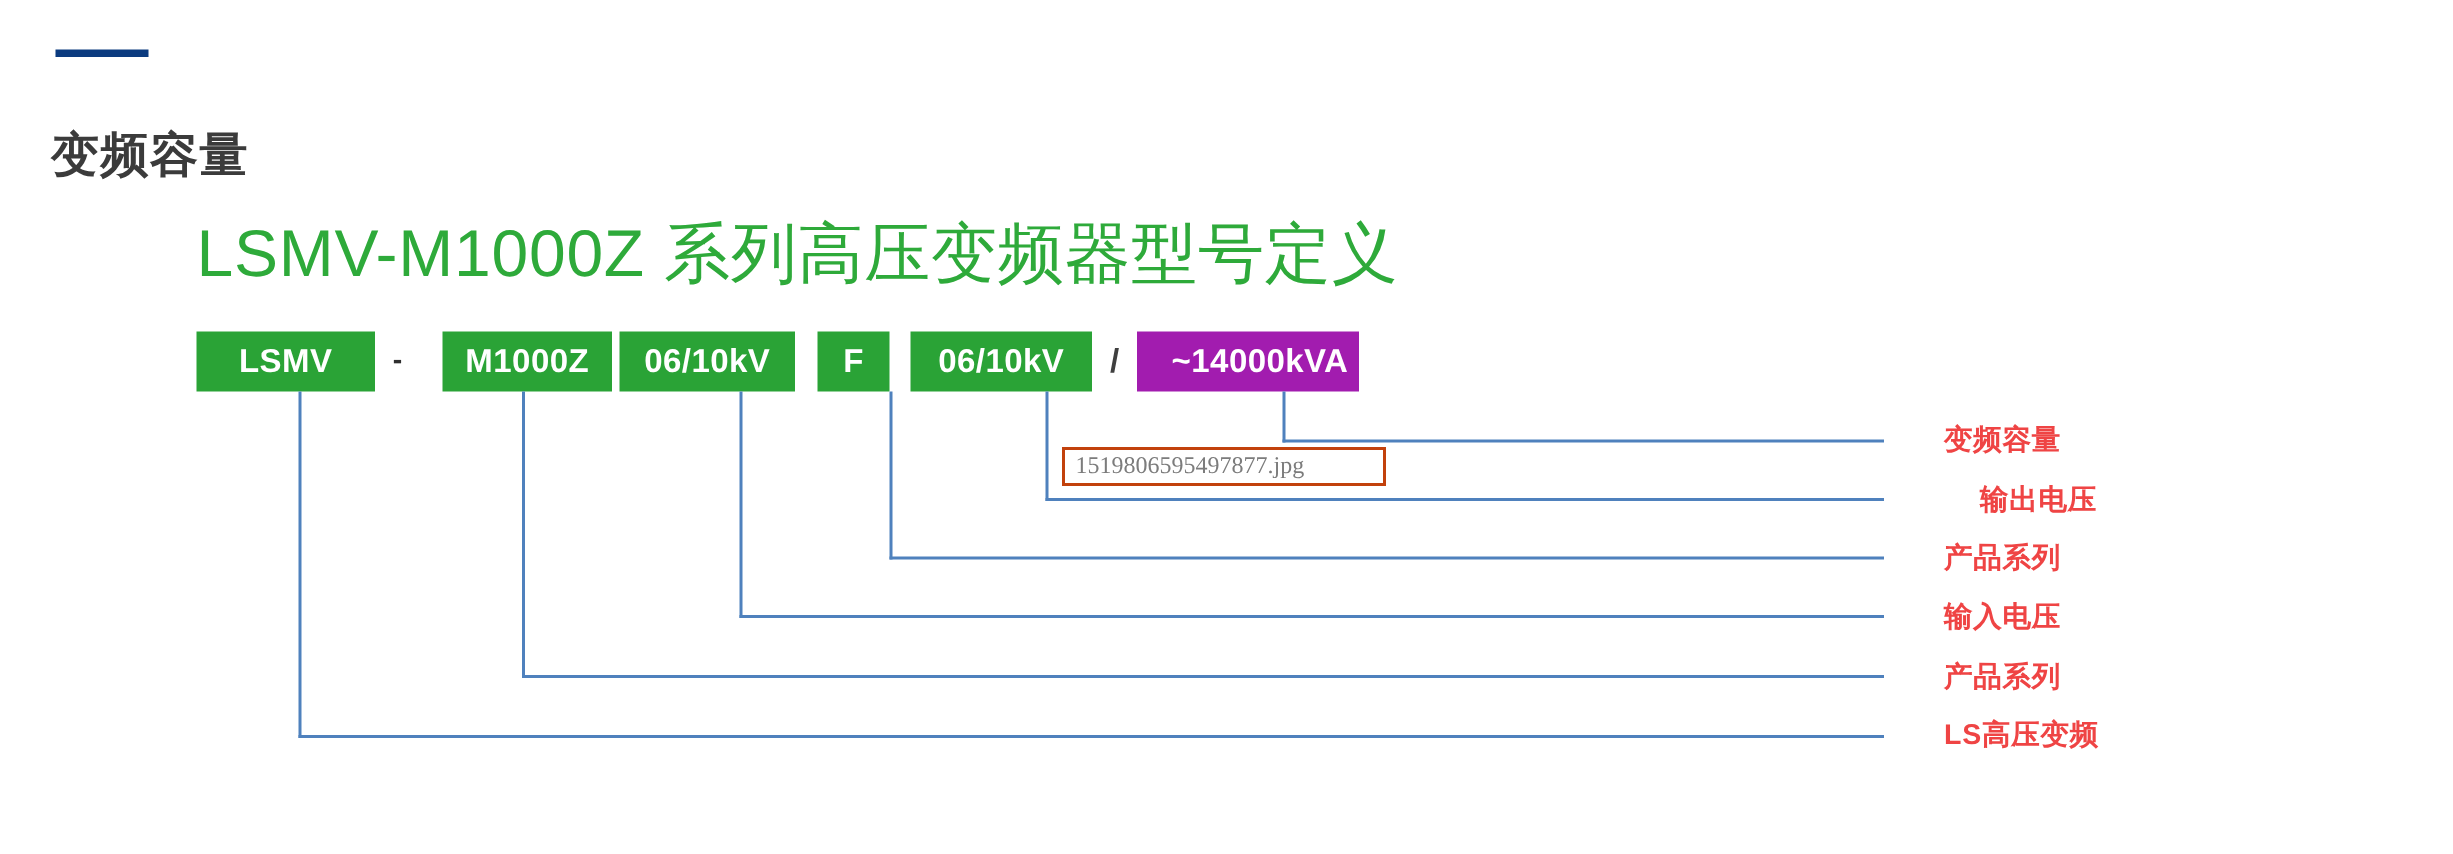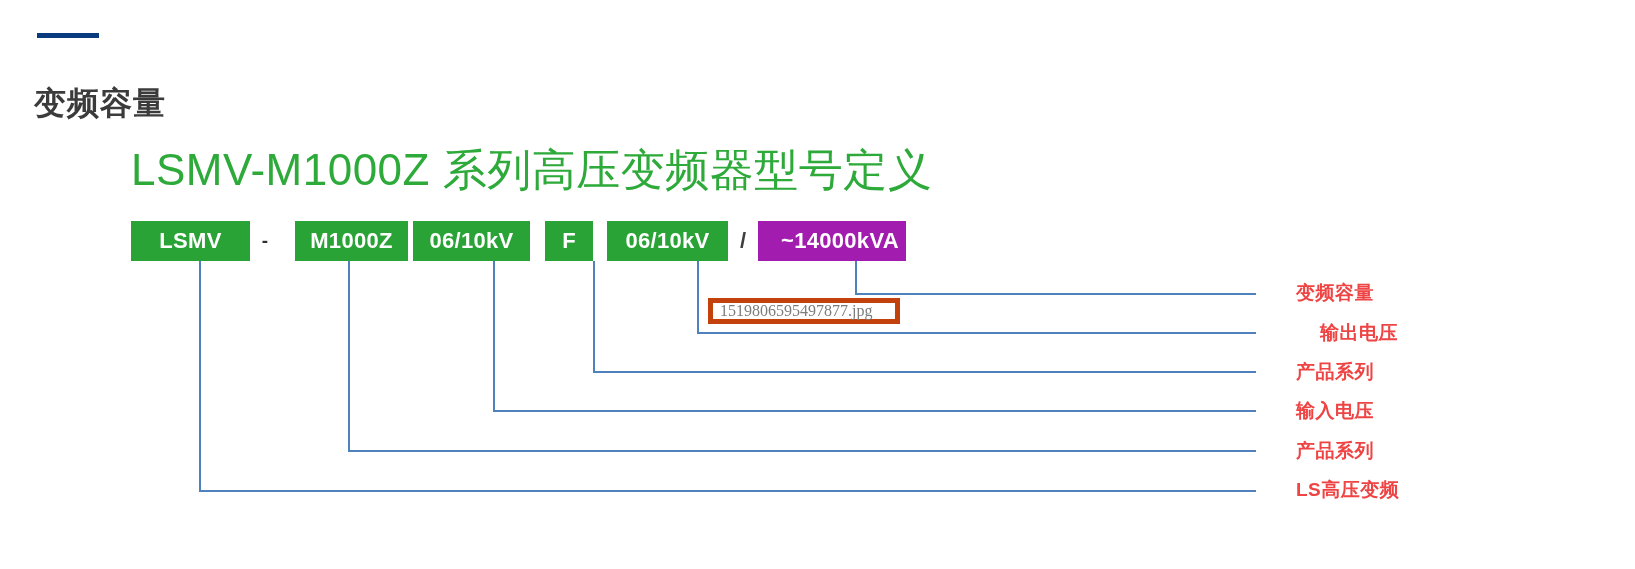--- a/index.html
+++ b/index.html
@@ -104,23 +104,23 @@
     white-space: nowrap;
     letter-spacing: 0.5px;
     transform: translateY(-50%);
   }
 
   
   #alt-text-box {
     position: absolute;
     left: 708px;
     top: 298px;
-    width: 192px;
+    width: 216px;
     height: 26px;
-    border: 5px solid #c2410c;
+    border: 2px solid #c2410c;
     background: #ffffff;
     color: #7c7c7c;
     font-size: 16px;
     display: flex;
     align-items: center;
     padding-left: 7px;
     box-sizing: border-box;
     font-family: "Liberation Serif", "DejaVu Serif", serif;
   }
 </style>

